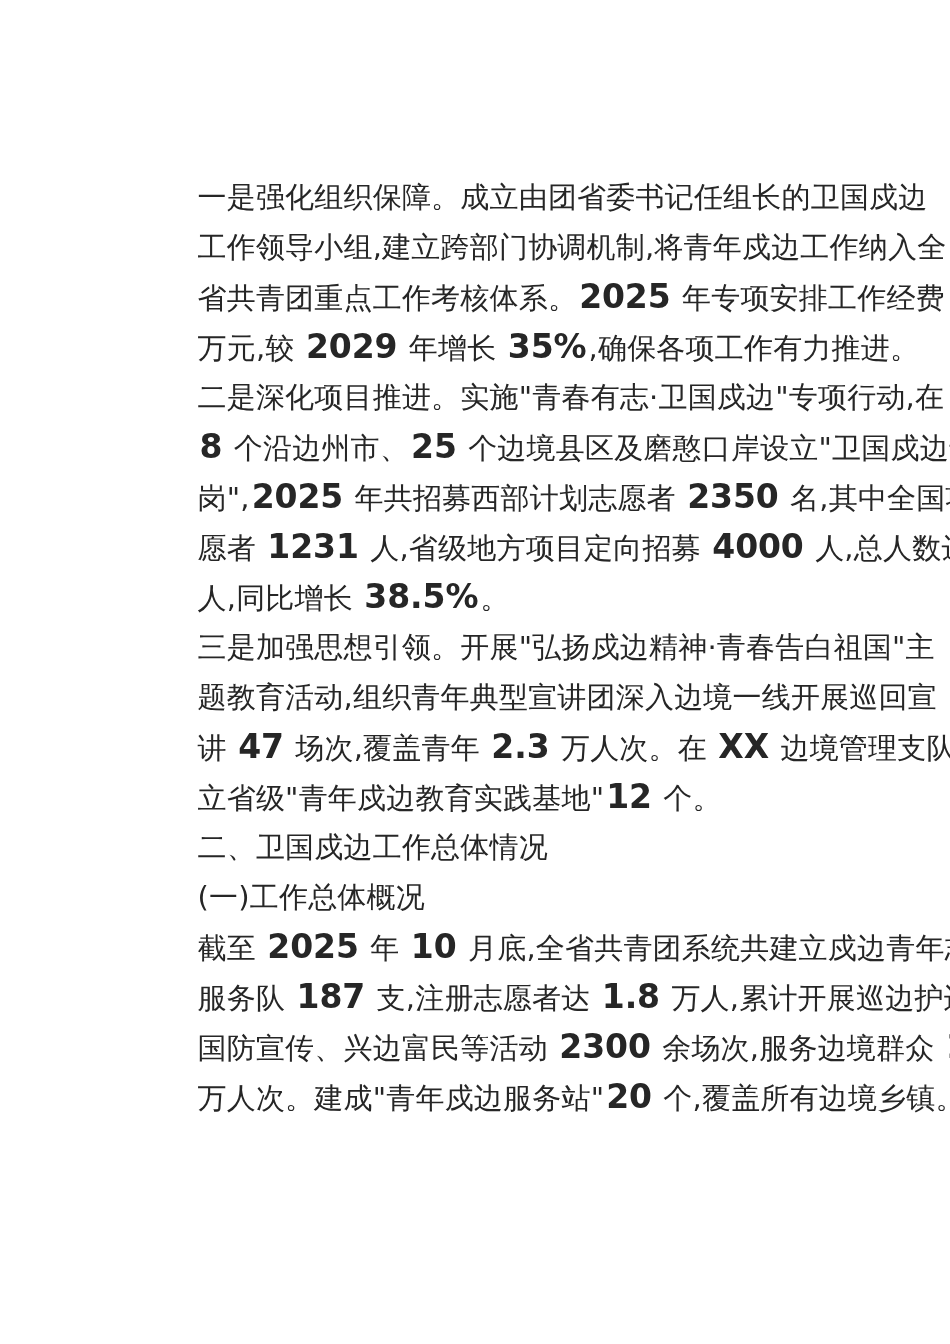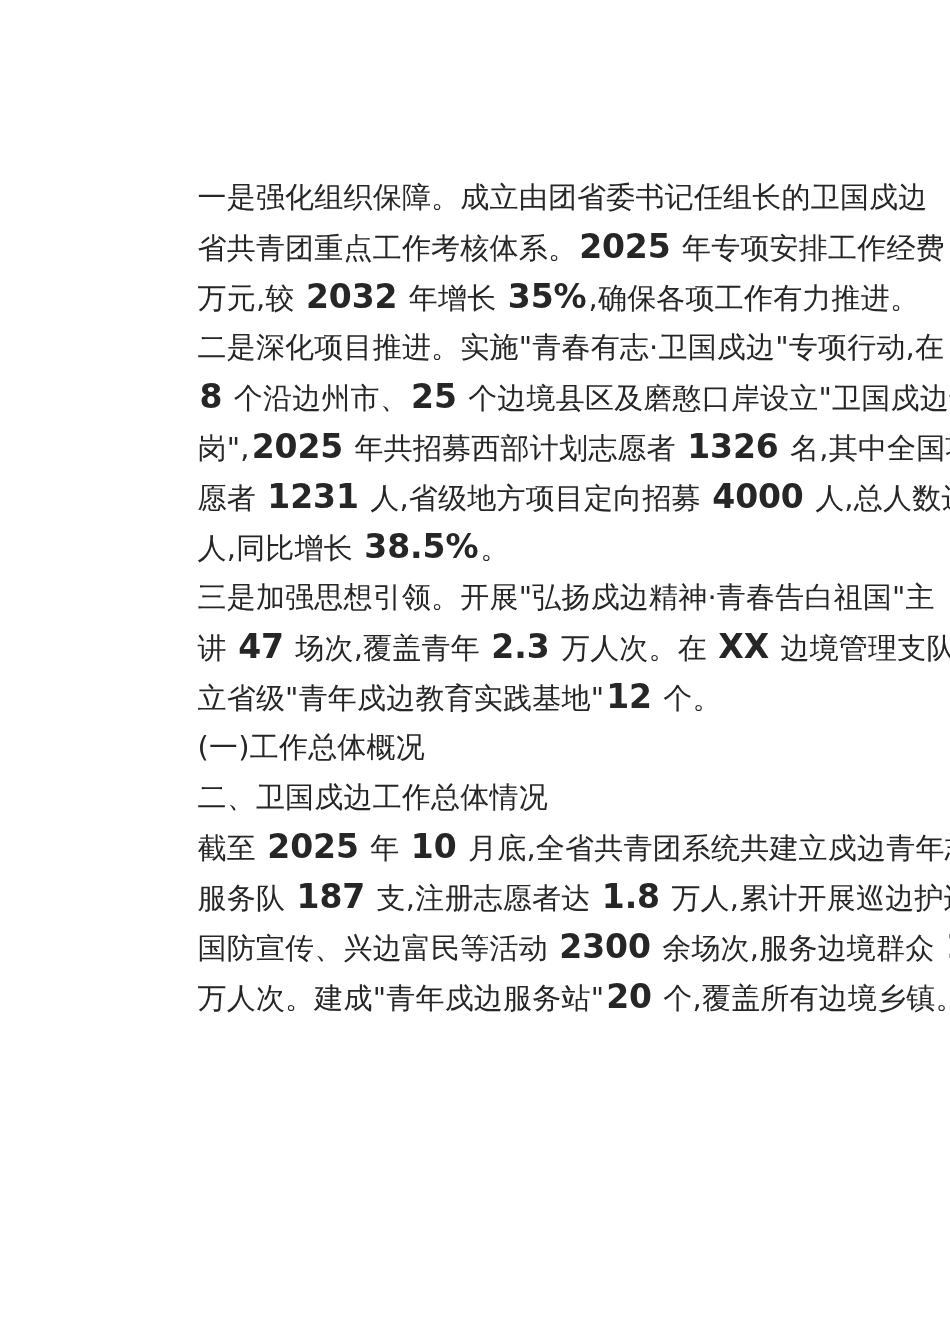--- a/index.html
+++ b/index.html
@@ -60,58 +60,64 @@
 </head>
 <body>
 
 <div id="page">
   <div id="doc-body">
 
     <div class="line">
       <span>一是强化组织保障。成立由团省委书记任组长的卫国戍边</span>
     </div>
     <div class="line">
+      <span>工作领导小组,建立跨部门协调机制,将青年戍边工作纳入全</span>
+    </div>
+    <div class="line">
       <span>省共青团重点工作考核体系。<span class="num">2025</span> 年专项安排工作经费 <span class="num">450</span></span>
     </div>
     <div class="line">
-      <span>万元,较 <span class="num">2032</span> 年增长 <span class="num">35%</span>,确保各项工作有力推进。</span>
+      <span>万元,较 <span class="num">2029</span> 年增长 <span class="num">35%</span>,确保各项工作有力推进。</span>
     </div>
 
     <div class="line">
       <span>二是深化项目推进。实施"青春有志·卫国戍边"专项行动,在</span>
     </div>
     <div class="line">
       <span><span class="num">8</span> 个沿边州市、<span class="num">25</span> 个边境县区及磨憨口岸设立"卫国戍边专</span>
     </div>
     <div class="line">
-      <span>岗",<span class="num">2025</span> 年共招募西部计划志愿者 <span class="num">1326</span> 名,其中全国项目志</span>
+      <span>岗",<span class="num">2025</span> 年共招募西部计划志愿者 <span class="num">2350</span> 名,其中全国项目志</span>
     </div>
     <div class="line">
       <span>愿者 <span class="num">1231</span> 人,省级地方项目定向招募 <span class="num">4000</span> 人,总人数达 <span class="num">6847</span></span>
     </div>
     <div class="line">
       <span>人,同比增长 <span class="num">38.5%</span>。</span>
     </div>
 
     <div class="line">
       <span>三是加强思想引领。开展"弘扬戍边精神·青春告白祖国"主</span>
     </div>
     <div class="line">
+      <span>题教育活动,组织青年典型宣讲团深入边境一线开展巡回宣</span>
+    </div>
+    <div class="line">
       <span>讲 <span class="num">47</span> 场次,覆盖青年 <span class="num">2.3</span> 万人次。在 <span class="num">XX</span> 边境管理支队挂牌成</span>
     </div>
     <div class="line">
       <span>立省级"青年戍边教育实践基地"<span class="num">12</span> 个。</span>
     </div>
 
     <div class="line heading">
-      <span>(一)工作总体概况</span>
+      <span>二、卫国戍边工作总体情况</span>
     </div>
 
     <div class="line heading">
-      <span>二、卫国戍边工作总体情况</span>
+      <span>(一)工作总体概况</span>
     </div>
 
     <div class="line">
       <span>截至 <span class="num">2025</span> 年 <span class="num">10</span> 月底,全省共青团系统共建立戍边青年志愿</span>
     </div>
     <div class="line">
       <span>服务队 <span class="num">187</span> 支,注册志愿者达 <span class="num">1.8</span> 万人,累计开展巡边护边、</span>
     </div>
     <div class="line">
       <span>国防宣传、兴边富民等活动 <span class="num">2300</span> 余场次,服务边境群众 <span class="num">12.6</span></span>

